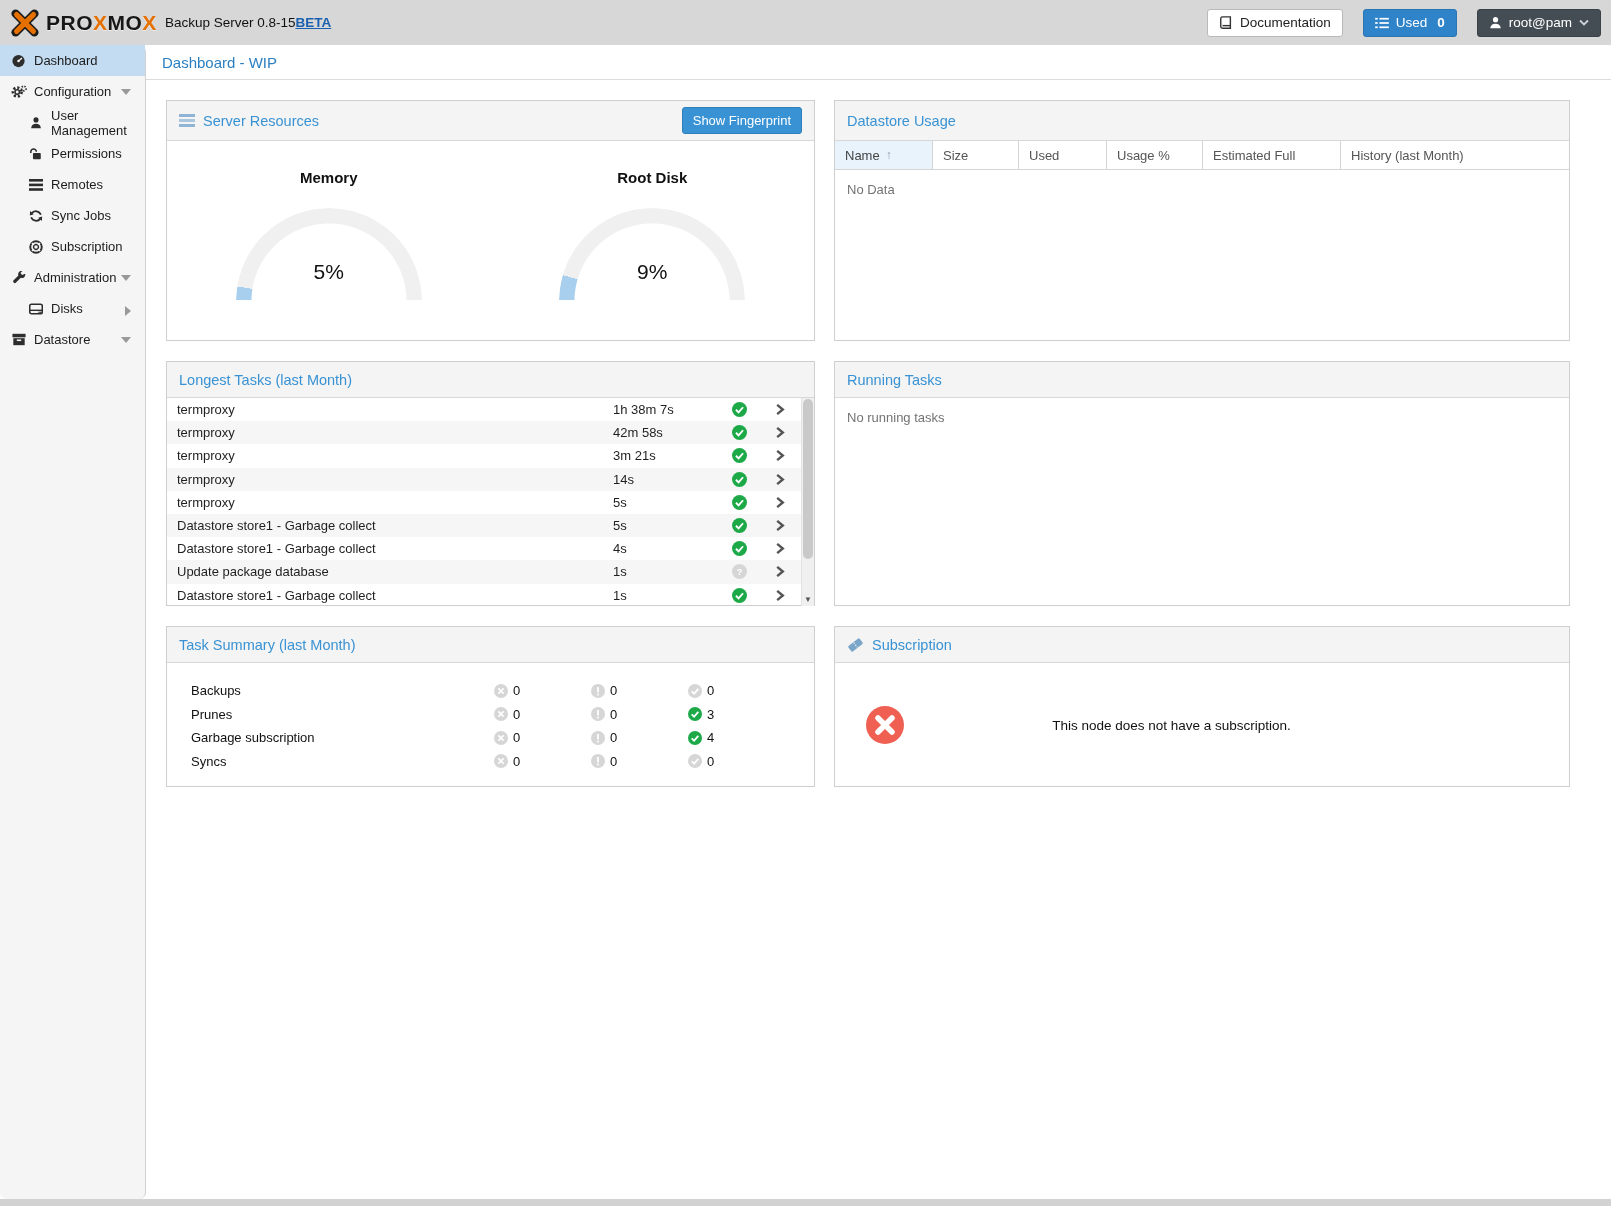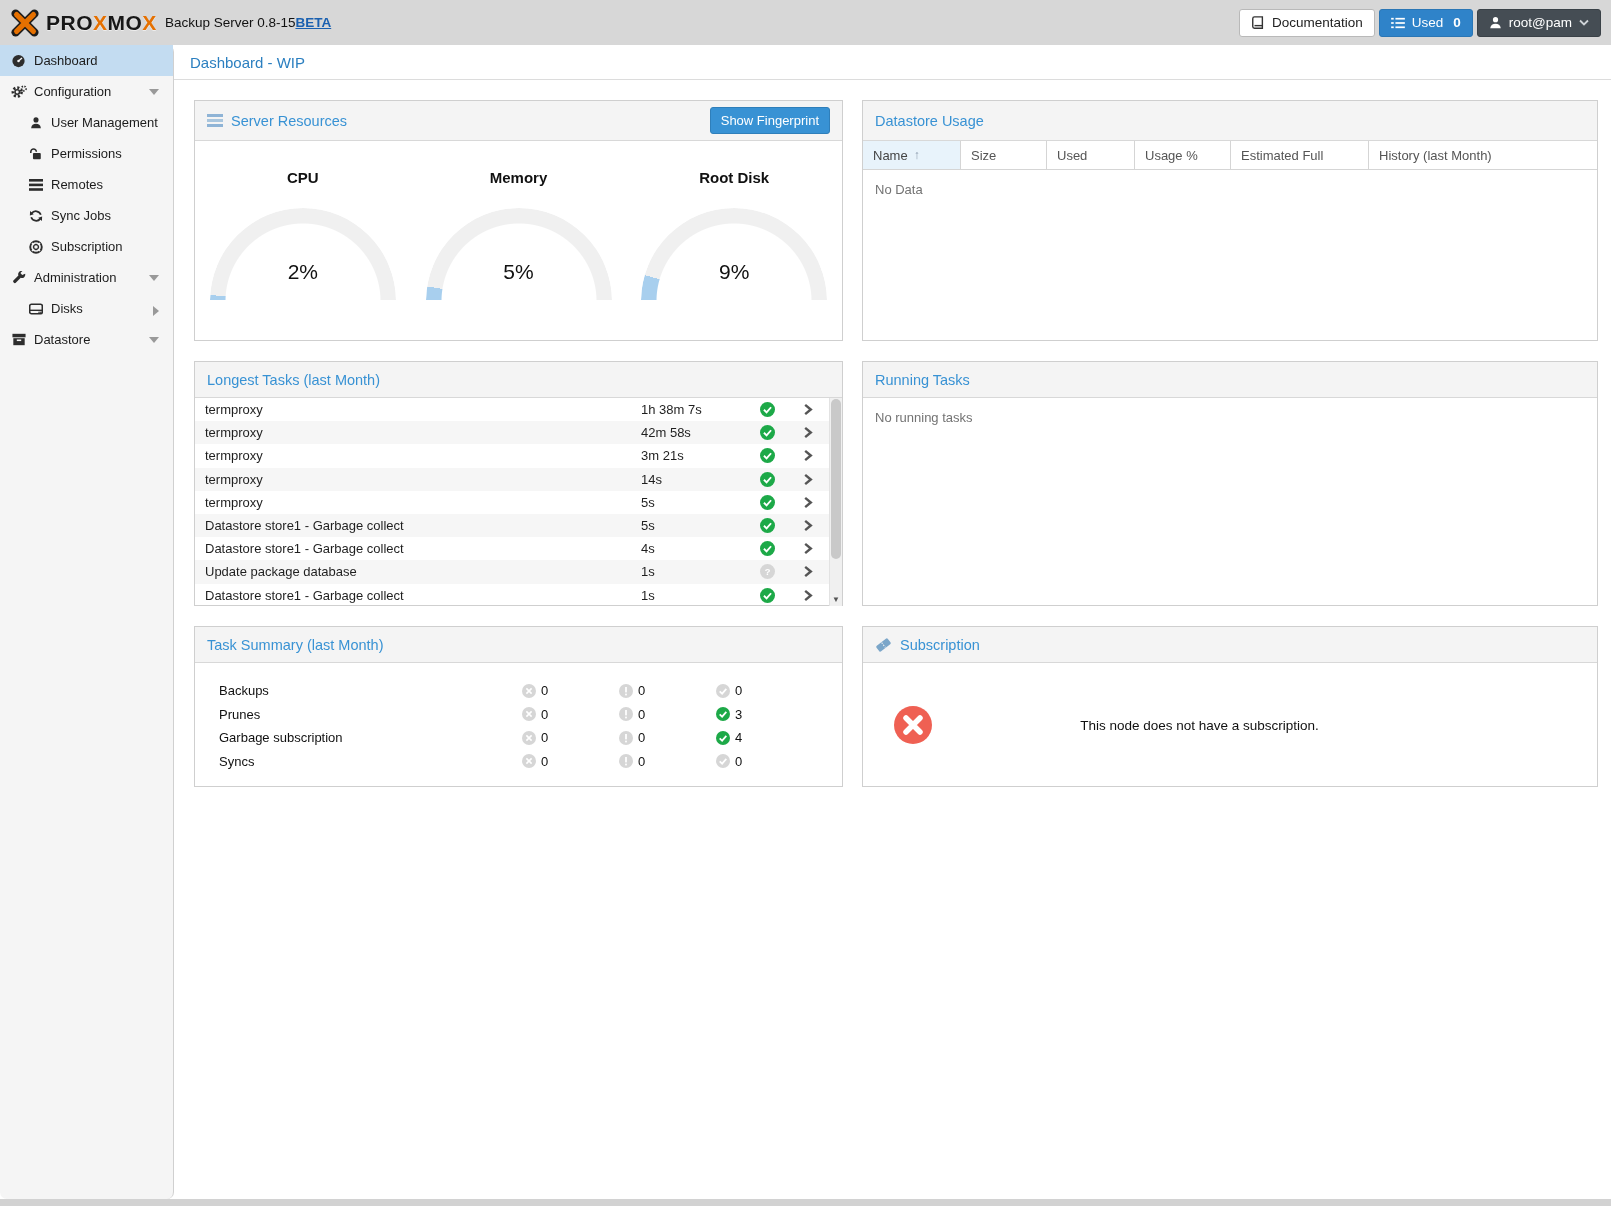--- a/index.html
+++ b/index.html
@@ -8,34 +8,34 @@
 
   
   .topbar { height:45px; background:#d7d7d7; display:flex; align-items:center; padding:0 10px; }
   .brand { display:flex; align-items:center; gap:6px; }
   .brand-x { width:30px; height:30px; }
   .brand-word { font-size:21px; font-weight:bold; letter-spacing:.5px; color:#171717;
                 text-shadow:0 1px 0 rgba(255,255,255,.55); }
   .brand-word .ox { color:#e57000; }
   .product { margin-left:8px; font-size:13.5px; color:#111; }
   .beta { font-size:13.5px; font-weight:bold; color:#1a60b0; text-decoration:underline; cursor:pointer; }
-  .topbar-right { margin-left:auto; display:flex; align-items:center; gap:4px; }
+  .topbar-right { margin-left:auto; display:flex; align-items:center; gap:20px; }
   .tb-btn { height:28px; display:flex; align-items:center; gap:7px; padding:0 11px; border-radius:3px;
             font-size:13.5px; cursor:pointer; }
   .btn-doc { background:#fff; border:1px solid #b9b9b9; color:#222; }
   .btn-tasks { background:#2f83c9; border:1px solid #2a76b5; color:#fff; }
   .btn-tasks .cnt { font-weight:bold; margin-left:3px; }
   .btn-user { background:#454d54; border:1px solid #3a4147; color:#fff; }
 
   
   .app { display:flex; height:1154px; }
   .bottombar { height:7px; background:#d2d2d2; }
 
   
-  .sidebar { width:174px; background:#f5f5f5; border-right:1px solid #d0d0d0; flex:none;border-radius:7px; }
+  .sidebar { width:146px; background:#f5f5f5; border-right:1px solid #d0d0d0; flex:none;border-radius:7px; }
   .nav-item { height:31px; display:flex; align-items:center; padding-left:10px; cursor:pointer; position:relative; color:#1c1c1c; }
   .nav-item.sel { background:#c3dcf1; }
   .nav-item .nico { width:17px; height:15px; margin-right:7px; flex:none; display:flex; align-items:center; justify-content:center; }
   .nav-item.lvl2 { padding-left:27px; }
   .nav-arrow { position:absolute; right:14px; top:13px; width:0; height:0; }
   .arr-down { border-left:5px solid transparent; border-right:5px solid transparent; border-top:6px solid #999; }
   .arr-right { border-top:5px solid transparent; border-bottom:5px solid transparent; border-left:6px solid #999; }
 
   
   .main { flex:1; background:#fff; display:flex; flex-direction:column; }
@@ -291,27 +291,20 @@
                 <rect x="0" y="0" width="16" height="3" fill="#8fb4d6"></rect>
                 <rect x="0" y="5" width="16" height="3" fill="#a9c6de"></rect>
                 <rect x="0" y="10" width="16" height="3" fill="#8fb4d6"></rect>
               </svg>
             </span>
             <span class="title">Server Resources</span>
             <button class="fingerprint-btn">Show Fingerprint</button>
           </div>
           <div class="sr-body">
             <div class="gauge-col">
-              <div class="gauge-title">CPU</div>
-              <div class="gauge" style="--p: 2;">
-                <div class="arc"></div>
-                <div class="val">2%</div>
-              </div>
-            </div>
-            <div class="gauge-col">
               <div class="gauge-title">Memory</div>
               <div class="gauge" style="--p: 5;">
                 <div class="arc"></div>
                 <div class="val">5%</div>
               </div>
             </div>
             <div class="gauge-col">
               <div class="gauge-title">Root Disk</div>
               <div class="gauge" style="--p: 9;">
                 <div class="arc"></div>

